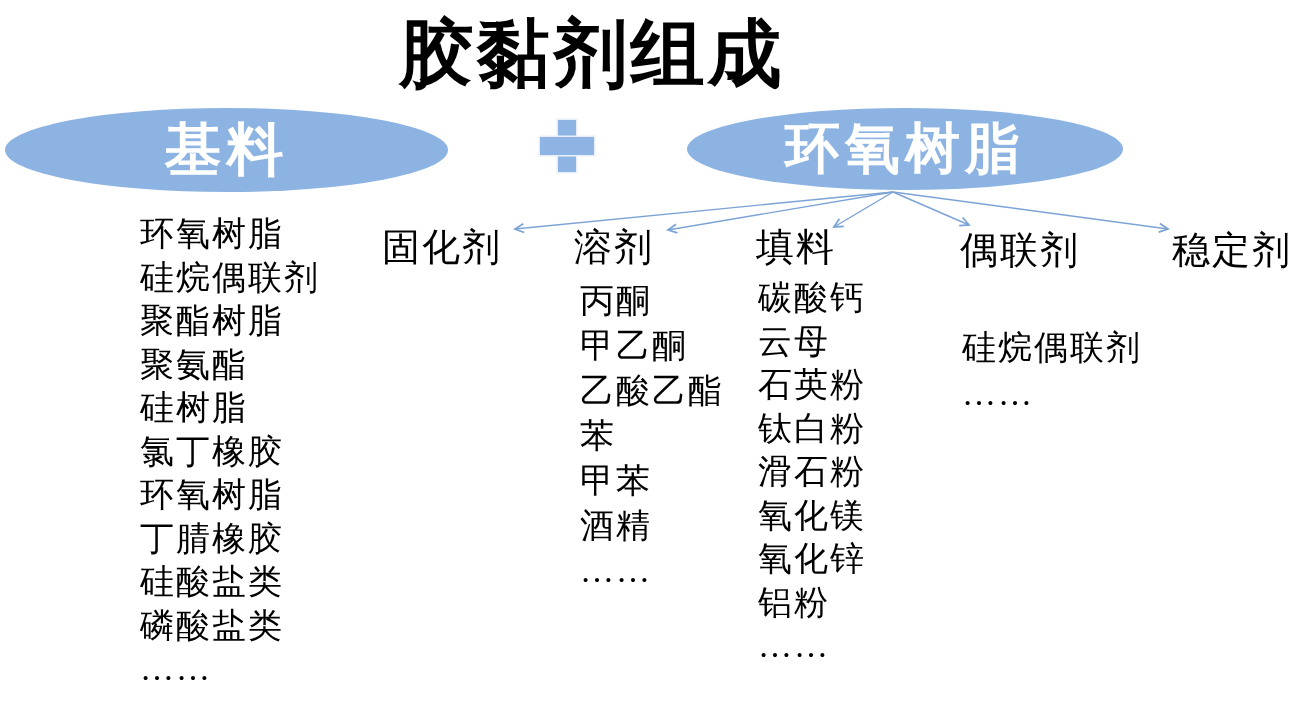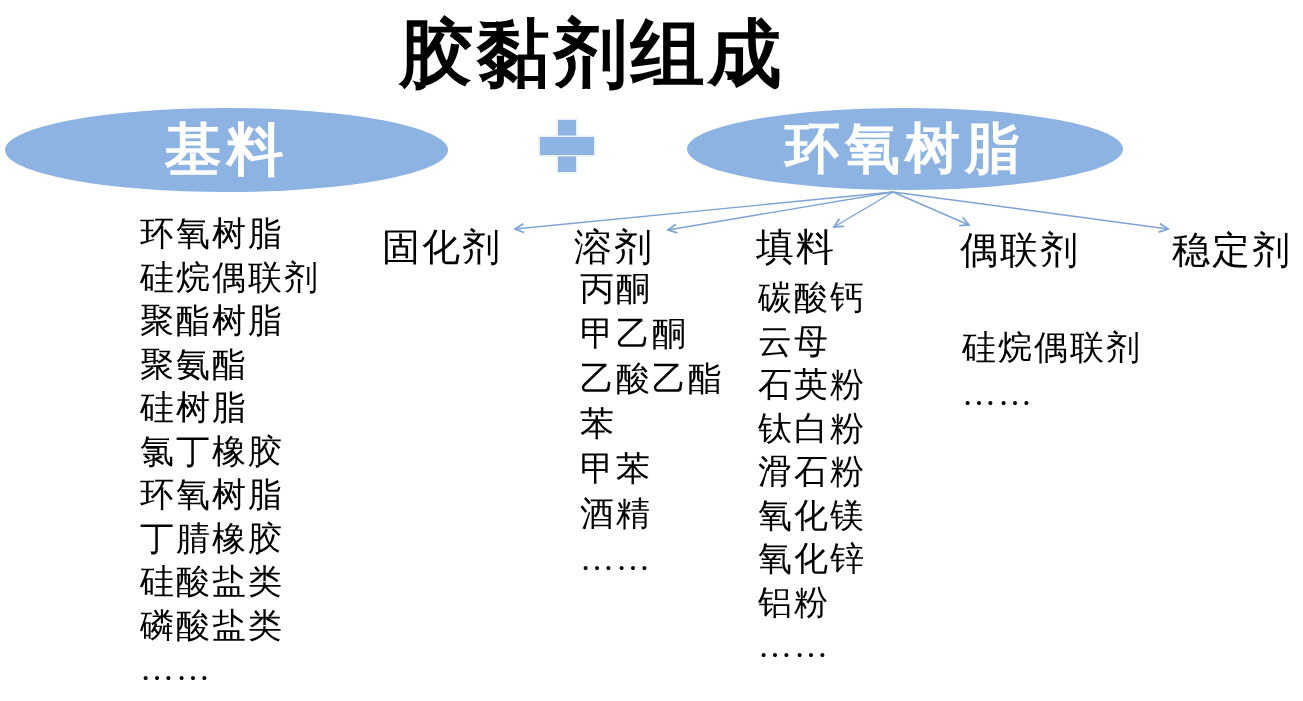--- a/index.html
+++ b/index.html
@@ -83,21 +83,21 @@
 
   
   .list {
     position: absolute;
     font-size: 34px;
     letter-spacing: 2px;
     white-space: nowrap;
   }
   .list .list-item { line-height: 43.5px; }
   .list-base     { left: 140px; top: 212px; }
-  .list-solvent  { left: 580px; top: 266px; }
+  .list-solvent  { left: 580px; top: 278px; }
   .list-solvent .list-item { line-height: 45px; }
   .list-filler   { left: 758px; top: 276px; }
   .list-coupling { left: 962px; top: 278px; margin-top: 47px; }
   .list-coupling .list-item { line-height: 46px; }
 </style>
 </head>
 <body>
 
 <div class="canvas">
 

